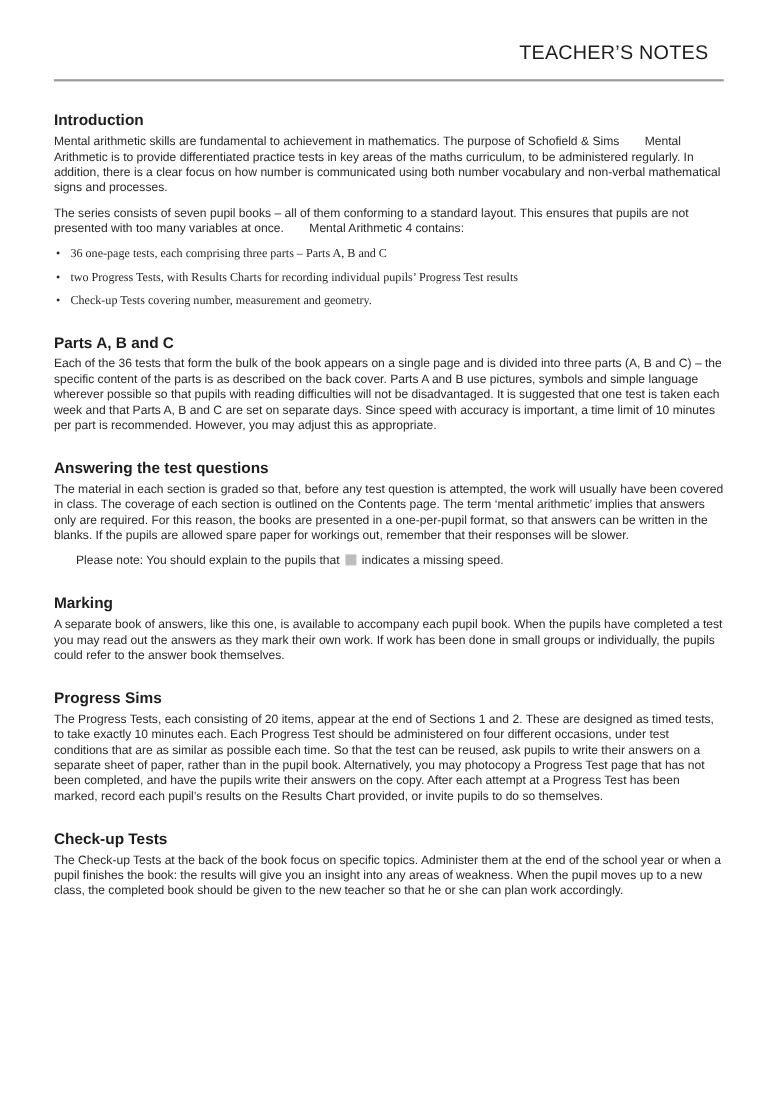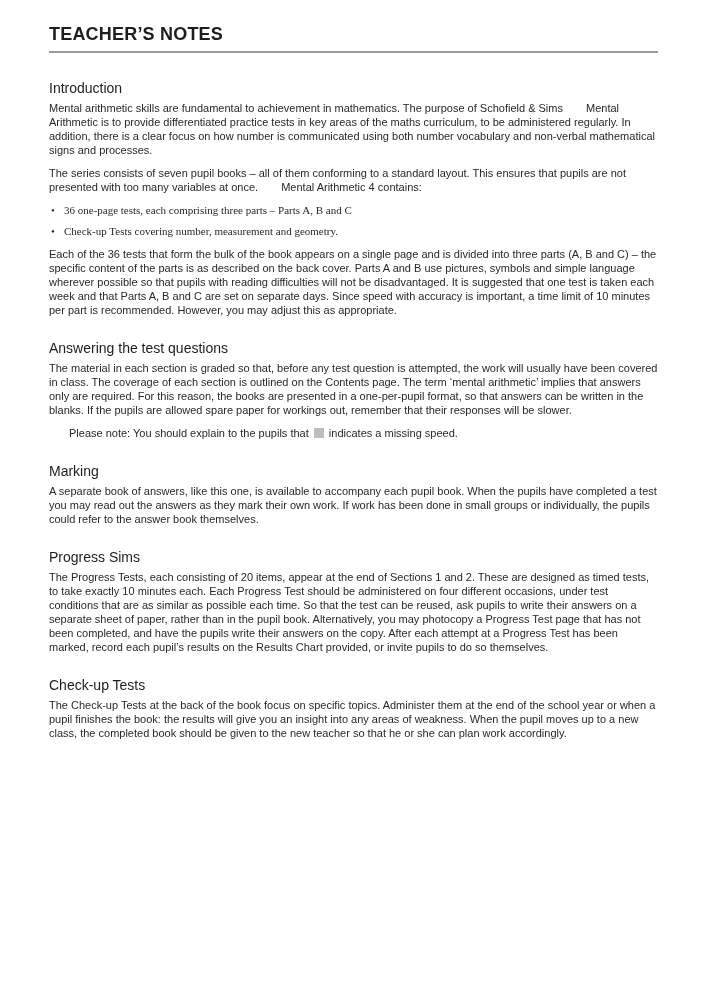--- a/index.html
+++ b/index.html
@@ -15,38 +15,39 @@
     -webkit-font-smoothing: antialiased;
   }
   .page {
     box-sizing: border-box;
     width: 707px;
     min-height: 1000px;
     padding: 25px 49px 40px 49px;
     background: #ffffff;
   }
   .doc-title {
-    margin: 0;
+    margin: 14px;
     font-size: 18px;
     line-height: 19px;
-    font-weight: bold;
+    font-weight: normal;
     letter-spacing: 0.2px;
     color: var(--heading-color, #1d1d1d);
+    text-align: right;
   }
   .title-rule {
     border: none;
     border-top: 2px solid var(--rule-color, #9a9a9a);
     margin: 7px 0 0 0;
   }
   section { display: block; }
   h2.section-heading {
     margin: 23px 0 5px 0;
     font-size: 14px;
     line-height: 16px;
-    font-weight: normal;
+    font-weight: bold;
     color: var(--heading-color, #1d1d1d);
   }
   .doc-sections > section:first-child h2.section-heading {
     margin-top: 27px;
   }
   p.paragraph {
     margin: 0 0 9px 0;
     font-size: 11px;
     line-height: 14px;
   }
@@ -87,24 +88,26 @@
 <div class="page">
   <h1 class="doc-title">TEACHER’S NOTES</h1>
   <hr class="title-rule">
   <div class="doc-sections">
       <section>
         <h2 class="section-heading">Introduction</h2>
         <p class="paragraph"><span>Mental arithmetic skills are fundamental to achievement in mathematics. The purpose of Schofield &amp; Sims </span><strong>Mental Arithmetic</strong><span> is to provide differentiated practice tests in key areas of the maths curriculum, to be administered regularly. In addition, there is a clear focus on how number is communicated using both number vocabulary and non-verbal mathematical signs and processes.</span></p>
         <p class="paragraph"><span>The series consists of seven pupil books – all of them conforming to a standard layout. This ensures that pupils are not presented with too many variables at once. </span><strong>Mental Arithmetic 4</strong><span> contains:</span></p>
         <ul class="bullet-list">
           <li>36 one-page tests, each comprising three parts – Parts A, B and C</li>
+          <li>two Progress Tests, with Results Charts for recording individual pupils’ Progress Test results</li>
           <li>Check-up Tests covering number, measurement and geometry.</li>
         </ul>
       </section>
       <section>
+        <h2 class="section-heading">Parts A, B and C</h2>
         <p class="paragraph"><span>Each of the 36 tests that form the bulk of the book appears on a single page and is divided into three parts (A, B and C) – the specific content of the parts is as described on the back cover. Parts A and B use pictures, symbols and simple language wherever possible so that pupils with reading difficulties will not be disadvantaged. It is suggested that one test is taken each week and that Parts A, B and C are set on separate days. Since speed with accuracy is important, a time limit of 10 minutes per part is recommended. However, you may adjust this as appropriate.</span></p>
       </section>
       <section>
         <h2 class="section-heading">Answering the test questions</h2>
         <p class="paragraph"><span>The material in each section is graded so that, before any test question is attempted, the work will usually have been covered in class. The coverage of each section is outlined on the Contents page. The term ‘mental arithmetic’ implies that answers only are required. For this reason, the books are presented in a one-per-pupil format, so that answers can be written in the blanks. If the pupils are allowed spare paper for workings out, remember that their responses will be slower.</span></p>
         <p class="paragraph"><strong>Please note:</strong><span> You should explain to the pupils that </span><span class="missing-square"></span><span> indicates a missing speed.</span></p>
       </section>
       <section>
         <h2 class="section-heading">Marking</h2>
         <p class="paragraph"><span>A separate book of answers, like this one, is available to accompany each pupil book. When the pupils have completed a test you may read out the answers as they mark their own work. If work has been done in small groups or individually, the pupils could refer to the answer book themselves.</span></p>

